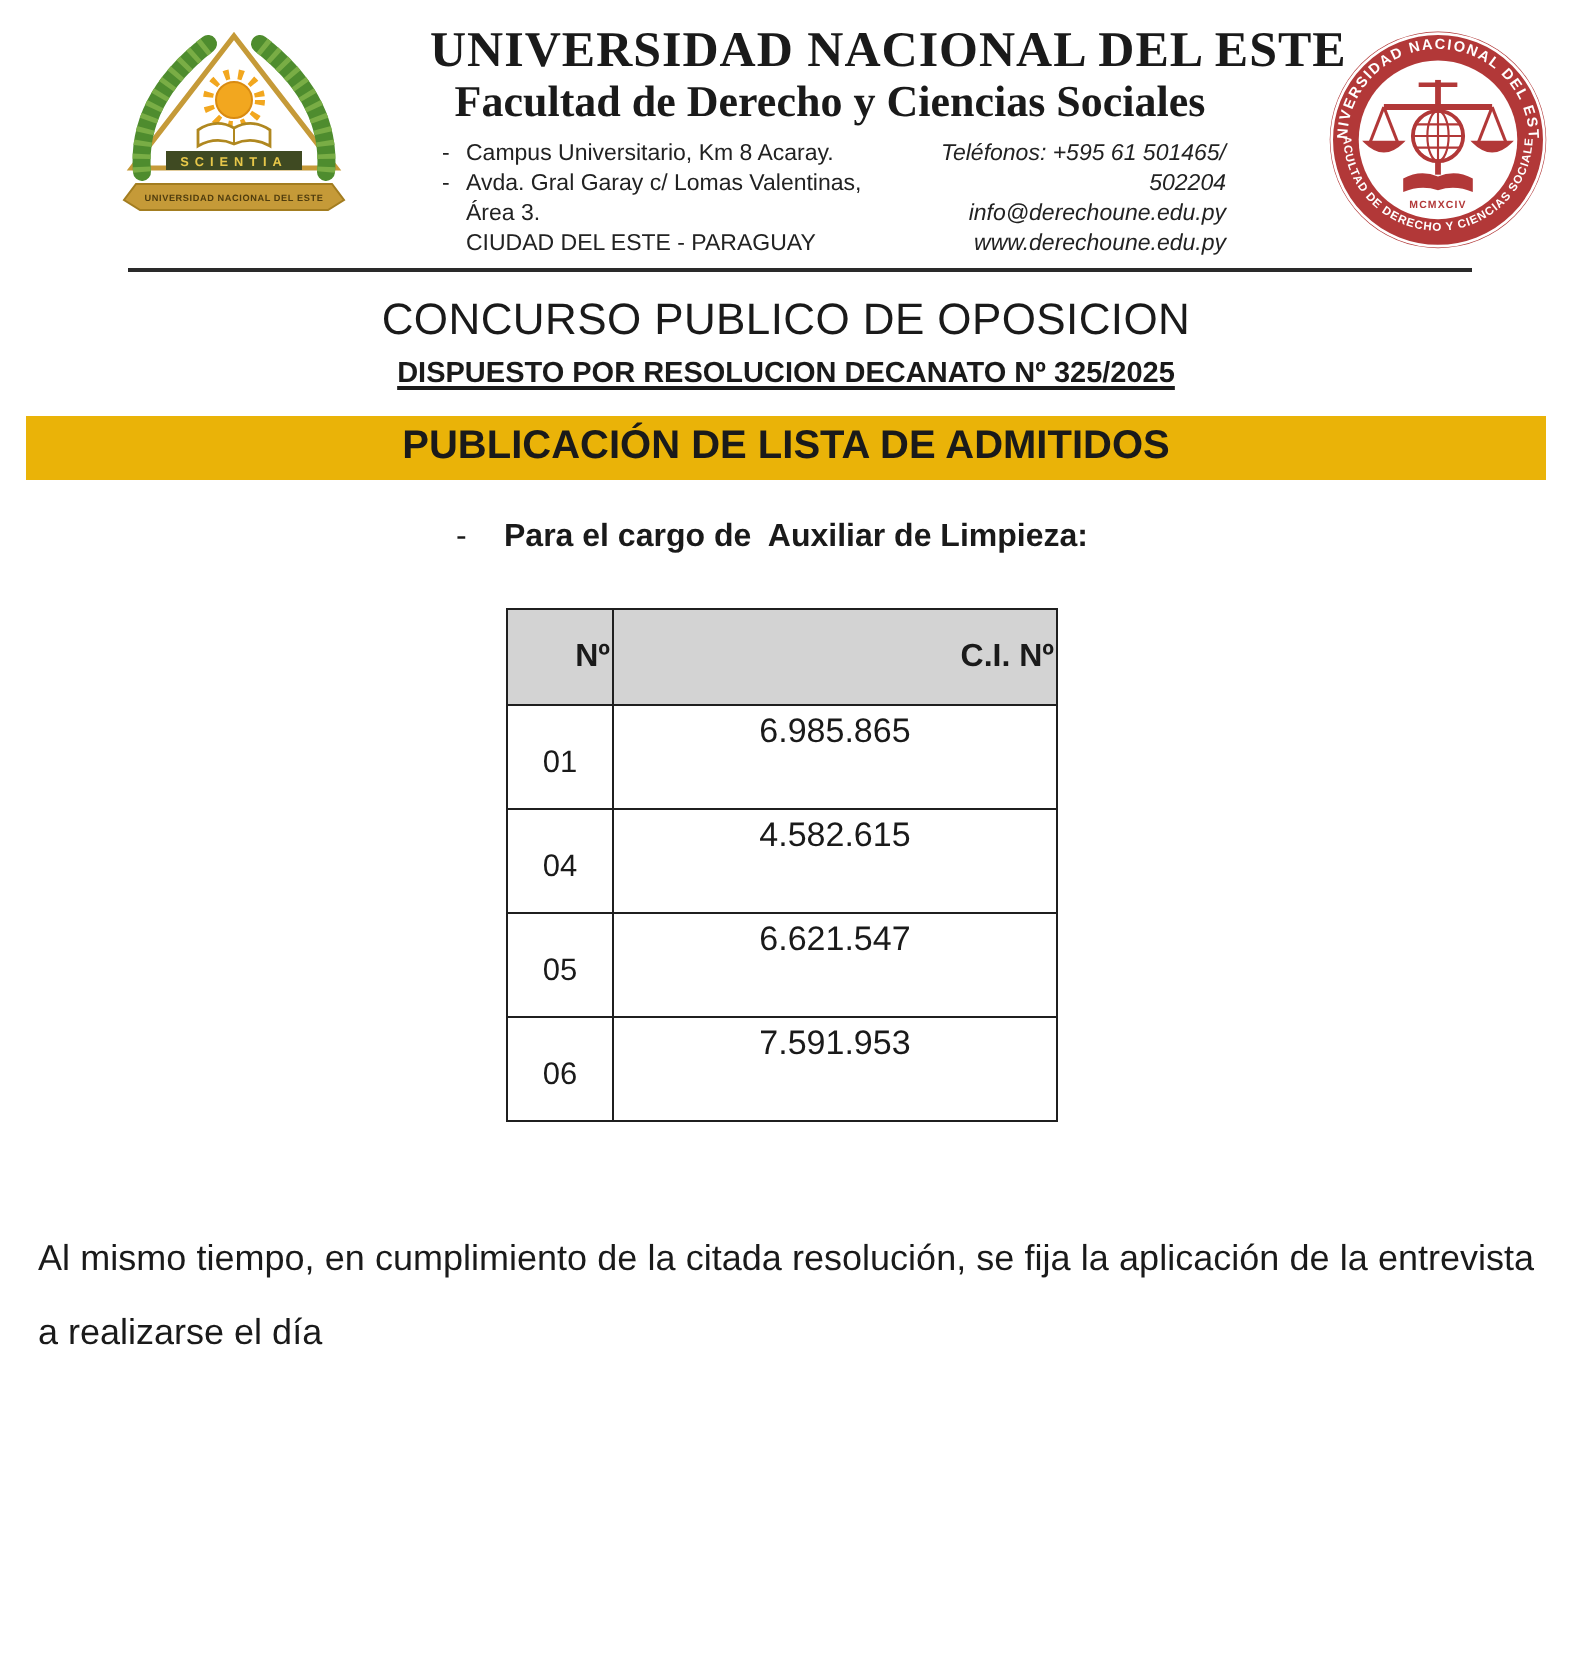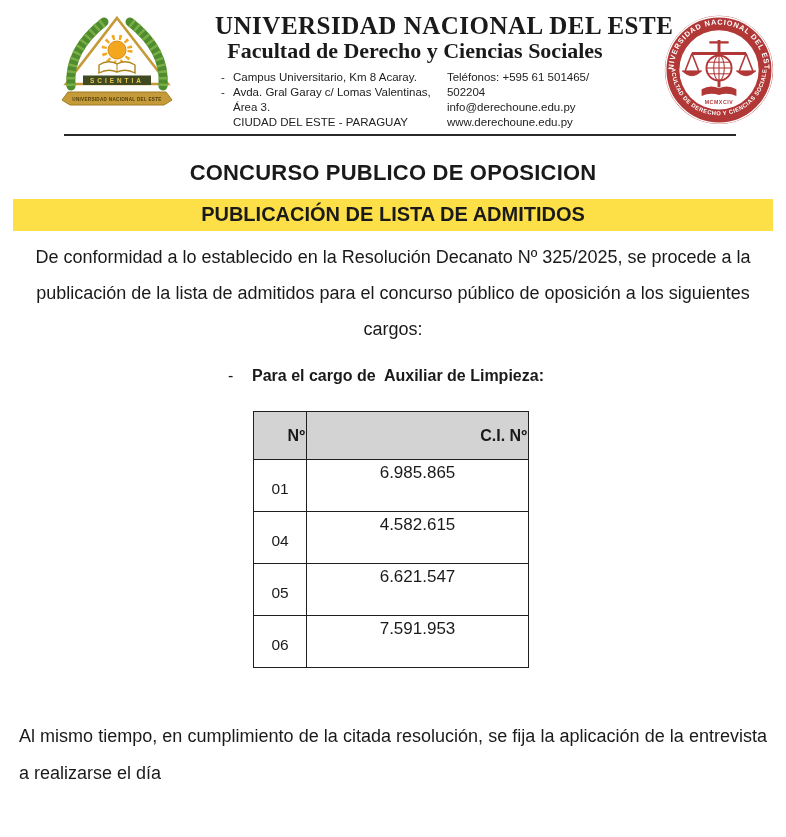--- a/index.html
+++ b/index.html
@@ -31,45 +31,45 @@
     font-weight:bold; font-size:22px; line-height:24px;
     text-align:center; white-space:nowrap;
   }
   .head-info {
     display:flex; justify-content:space-between;
     margin-top:7px; padding:0 2px 0 6px;
     font-size:11.5px; line-height:15px; color:#222;
   }
   .addr-line { display:flex; }
   .addr-bullet { width:12px; flex:0 0 auto; }
-  .contact { text-align:left; }
+  .contact { text-align:right;font-style:italic; }
   .right-seal { width:130px; height:116px; flex:0 0 auto; margin-left:4px; }
 
   .head-rule {
     height:0; border-top:2.4px solid #2a2a2a;
     margin:4px 50px 0 64px;
   }
 
   
   .main-heading {
-    margin-top:24px;
-    text-align:center;
-    font-size:22px; font-weight:bold; letter-spacing:0.2px;
+    margin-top:11px;
+    text-align:center;
+    font-size:22px; font-weight:normal; letter-spacing:0.2px;
   }
   .sub-heading {
     margin-top:6px;
     text-align:center;
     font-size:14.5px; font-weight:bold;
     text-decoration:underline;
     text-decoration-thickness:1.8px;
     text-underline-offset:2px;
   }
   .banner {
     margin:13px 13px 0 13px;
-    background:#fde047;
+    background:#eab308;
     text-align:center;
     font-size:20px; font-weight:bold;
     padding:4px 0 5px 0;
   }
 
   
   .intro {
     width:742px; margin:8px auto 0 auto;
     text-align:center;
     font-size:18px; line-height:36px;
@@ -193,23 +193,23 @@
         <line x1="55" y1="66" x2="77" y2="66" stroke="#b23838" stroke-width="1.1"></line>
       </g>
       <path d="M48 82 Q57 77 66 81 Q75 77 84 82 L84 89 Q75 85 66 88 Q57 85 48 89 Z" fill="#b23838"></path>
       <text x="66" y="97" font-size="5.4" font-weight="bold" fill="#b23838" text-anchor="middle" letter-spacing="0.6">MCMXCIV</text>
     </svg>
   </div>
 
   <div class="head-rule"></div>
 
   <div class="main-heading">CONCURSO PUBLICO DE OPOSICION</div>
+  <div class="sub-heading">DISPUESTO POR RESOLUCION DECANATO Nº 325/2025</div>
   <div class="banner">PUBLICACIÓN DE LISTA DE ADMITIDOS</div>
 
-  <div class="intro">De conformidad a lo establecido en la Resolución Decanato Nº 325/2025, se procede a la publicación de la lista de admitidos para el concurso público de oposición a los siguientes cargos:</div>
 
   <div class="position-line">
     <span class="position-bullet">-</span>
     <span class="position-label">Para el cargo de  Auxiliar de Limpieza:</span>
   </div>
 
   <table class="admit-table">
     <thead>
       <tr>
         <th class="col-no">Nº</th>

